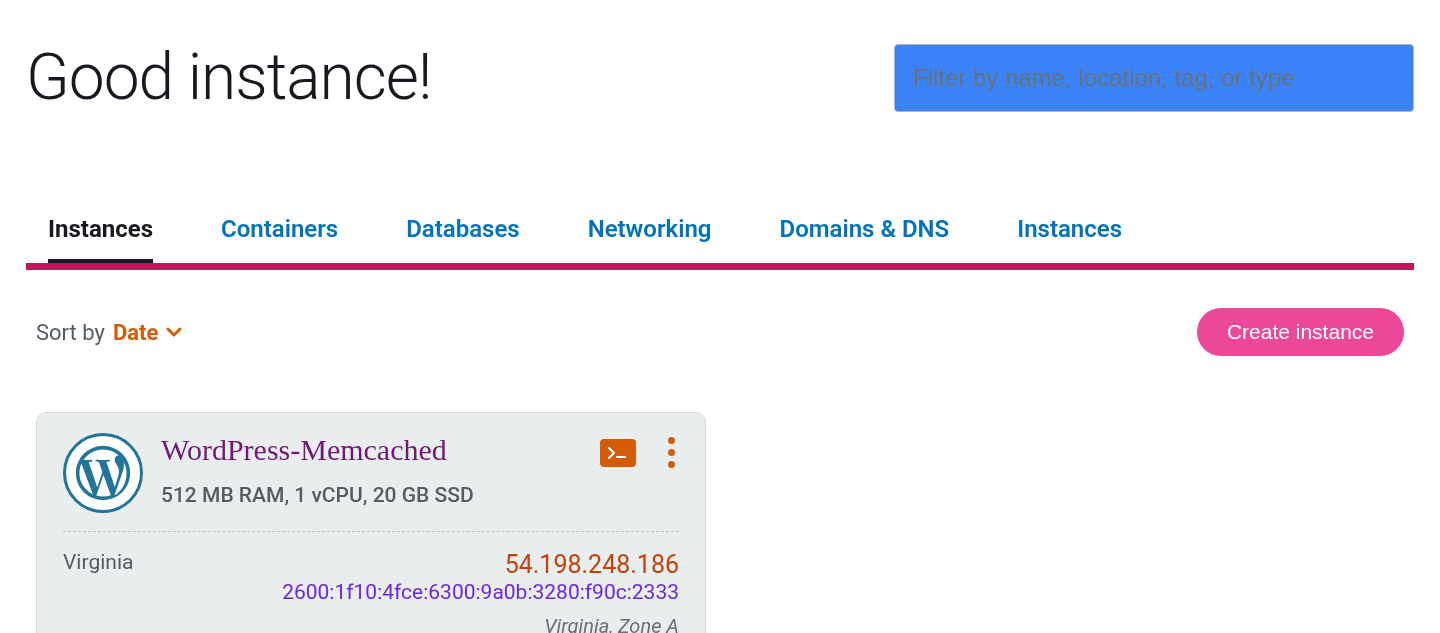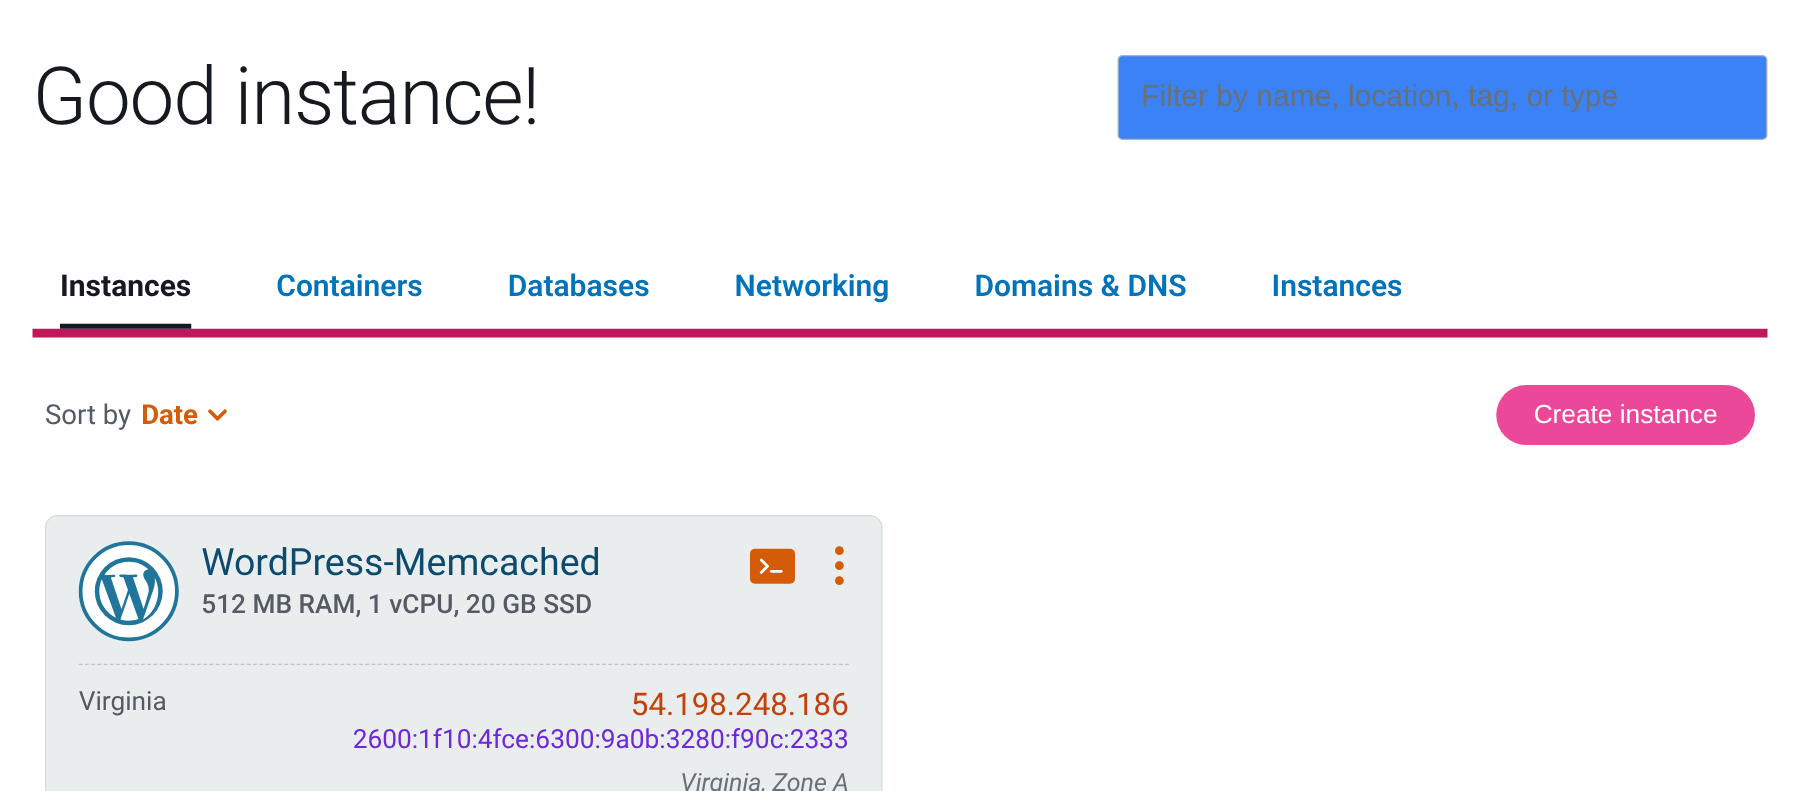--- a/index.html
+++ b/index.html
@@ -115,22 +115,23 @@
       display: flex;
       align-items: center;
       justify-content: center;
       flex-shrink: 0;
       background: #ffffff;
     }
     .card-titles { flex: 1; }
     .card-title {
       font-size: 30px;
       font-weight: 400;
-      color: #0c4a6e;
-      margin-bottom: 4px;
+      color: #701a75;
+      margin-bottom: 16px;
+      font-family: Liberation Serif, serif;
     }
     .card-spec {
       font-size: 21px;
       font-weight: 500;
       color: #545b64;
     }
     .card-actions {
       display: flex;
       align-items: center;
       gap: 28px;

